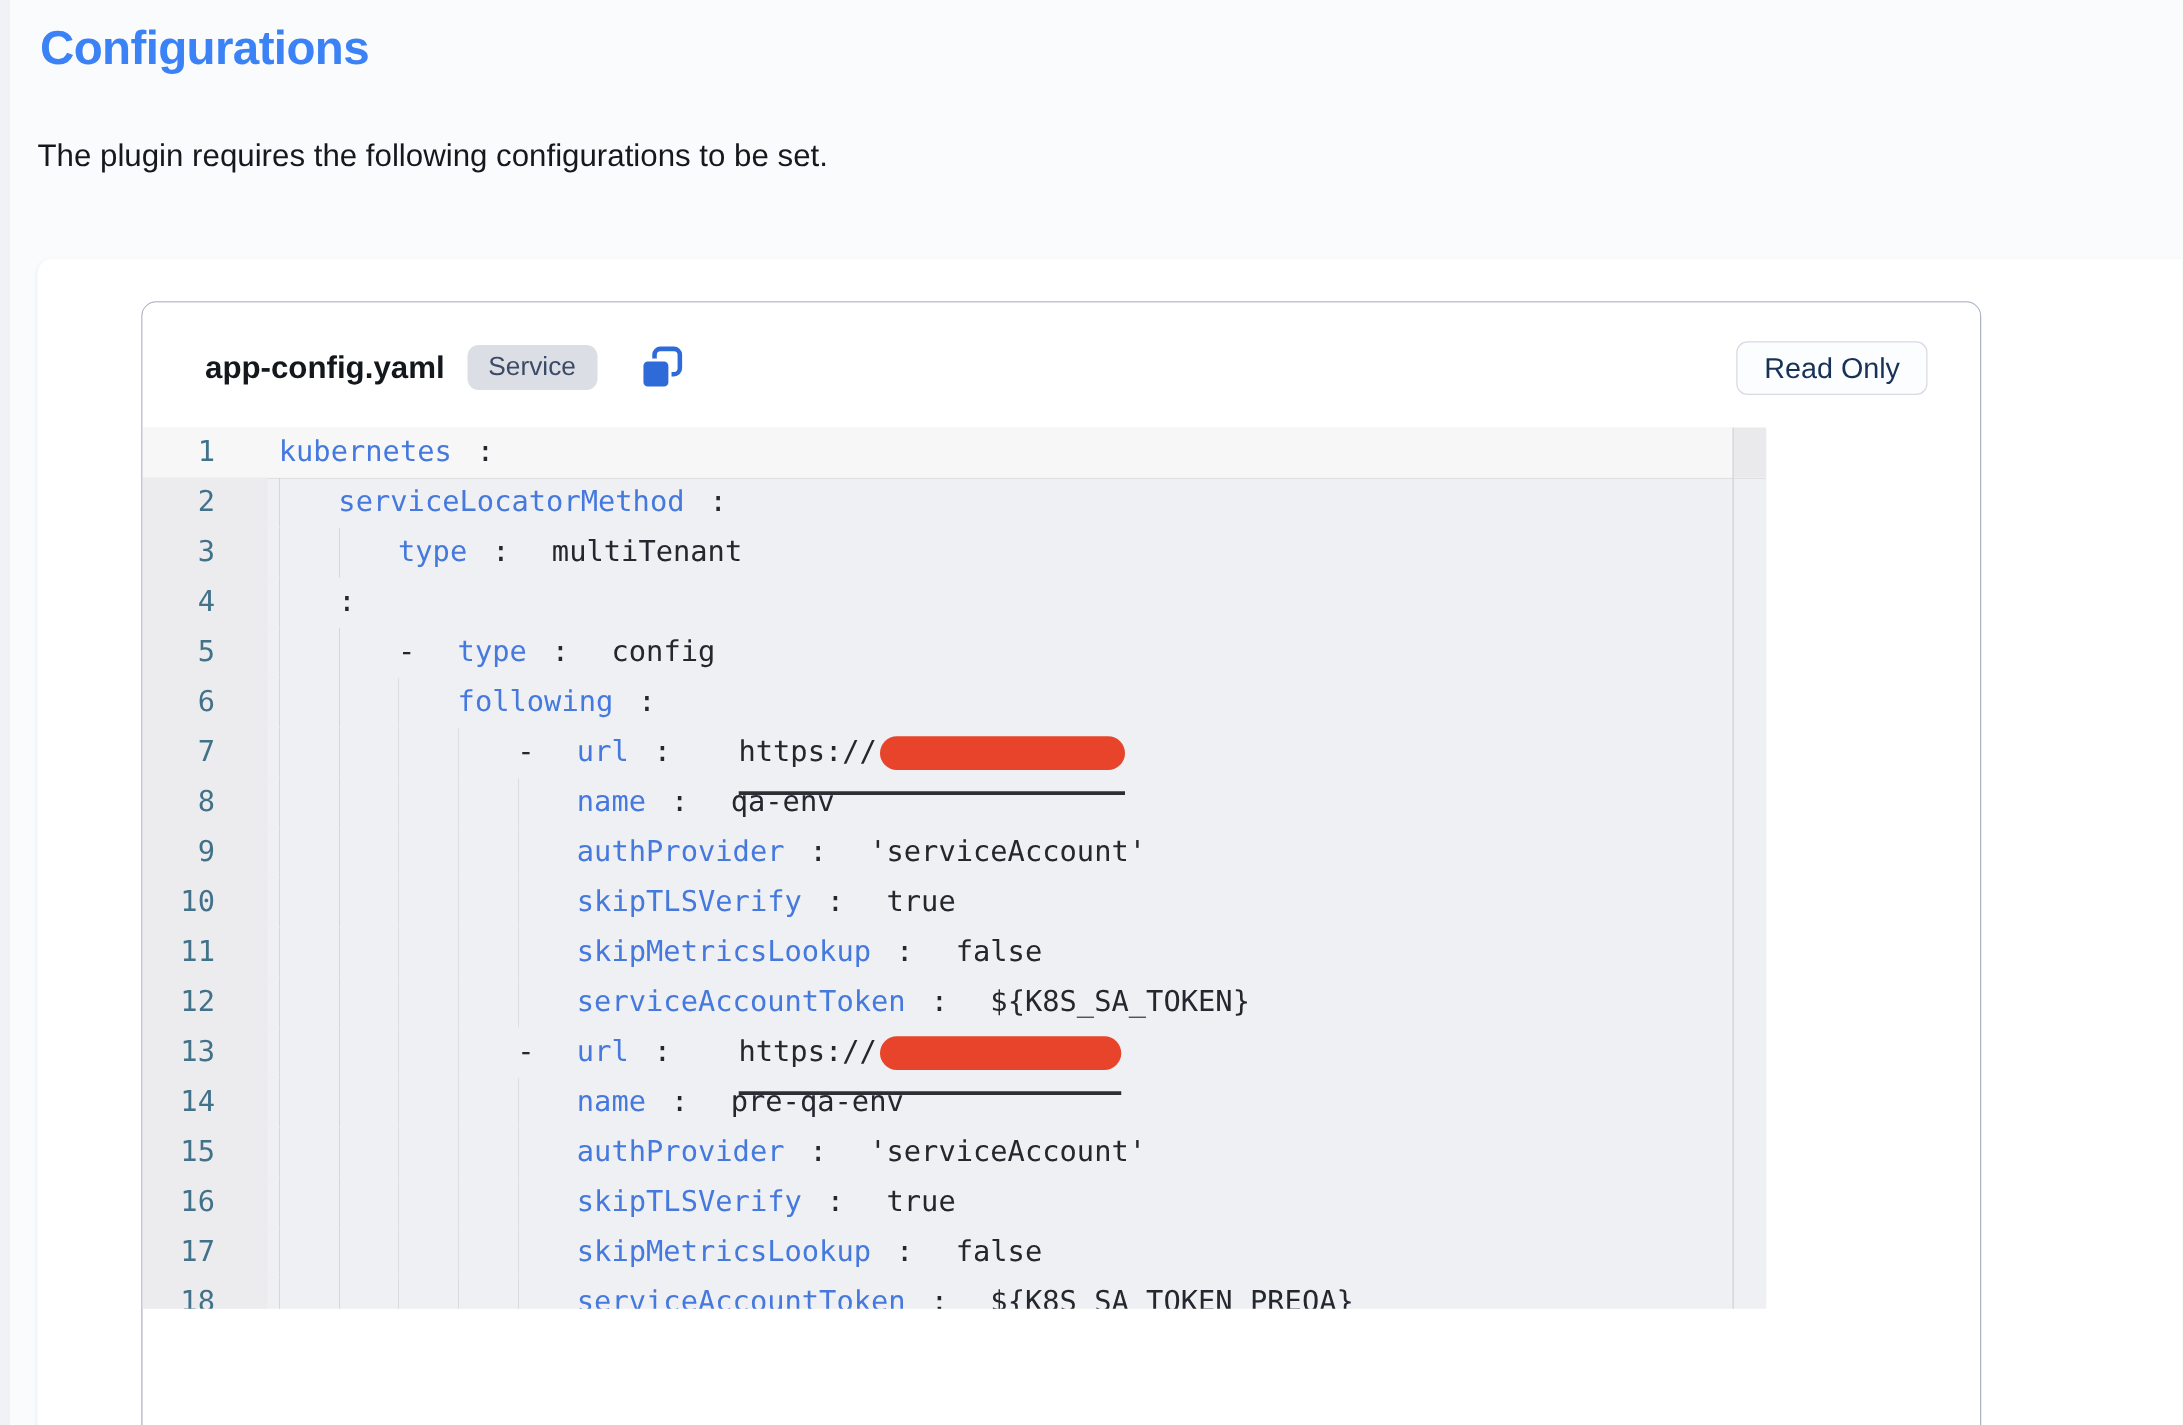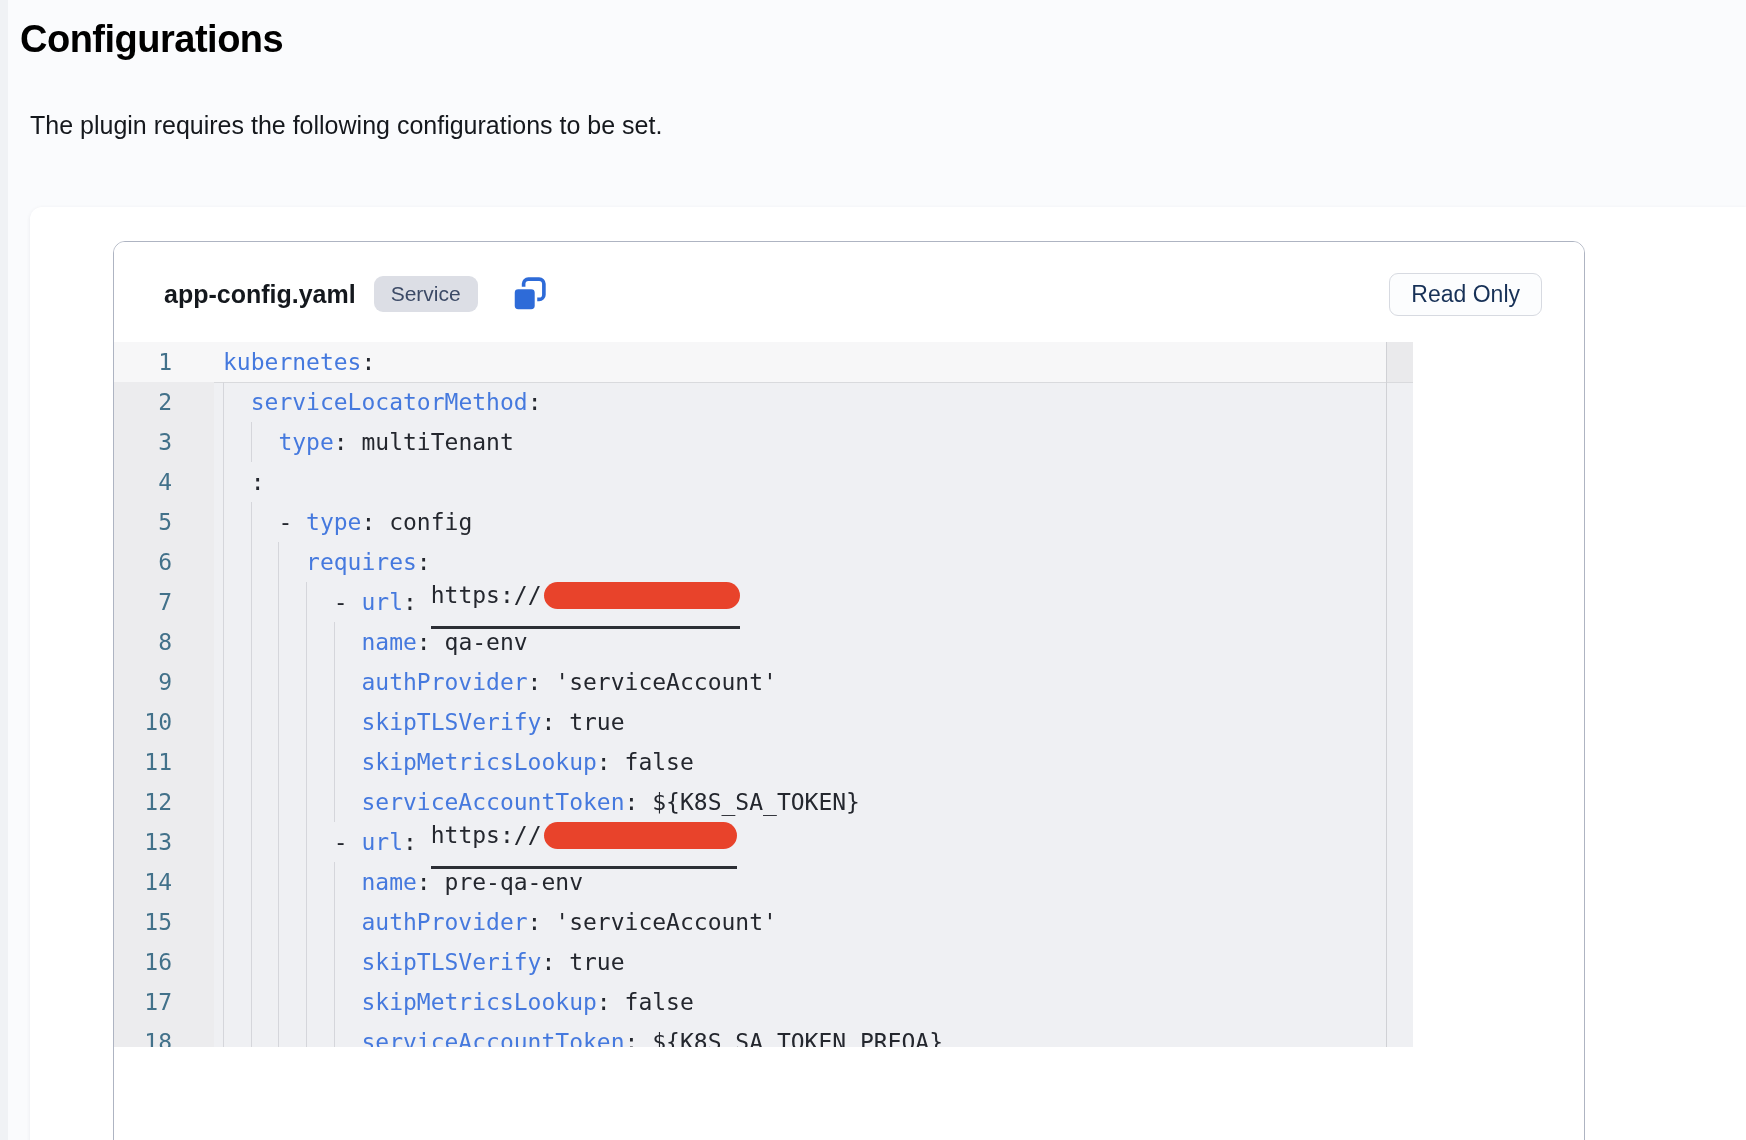--- a/index.html
+++ b/index.html
@@ -5,21 +5,21 @@
   * { margin:0; padding:0; box-sizing:border-box; }
   html,body { width:1746px; height:1140px; }
   body {
     position:relative; overflow:hidden;
     background:#fafbfd;
     font-family:"Liberation Sans", sans-serif;
     color:#1c2127;
   }
   .left-strip { position:absolute; left:0; top:0; width:8px; height:100%; background:#f0f2f5; }
 
-  .page-title { position:absolute; left:20px; top:18px; font-size:38px; font-weight:700; letter-spacing:-0.5px; color:#000000; }
+  .page-title { position:absolute; left:32px; top:18px; font-size:38px; font-weight:700; letter-spacing:-0.5px; color:#3b82f6; }
   .page-subtitle { position:absolute; left:30px; top:111px; font-size:25px; color:#15181d; }
 
   .main-card {
     position:absolute; left:30px; top:207px; right:0; height:1100px;
     background:#ffffff; border-top-left-radius:12px;
     box-shadow:0 1px 4px rgba(25,35,60,0.07);
     padding:34px 0 0 83px;
   }
   .instruction { font-size:26px; font-weight:700; color:#ee4333; margin-bottom:12px; }
 
@@ -51,21 +51,21 @@
   .editor {
     position:relative; margin:0; width:1299px; height:705px;
     background:#eff0f3; overflow:hidden;
     font-family:"DejaVu Sans Mono", monospace; font-size:23px;
   }
   .code-line { display:flex; height:40px; line-height:40px; }
   .gutter-num {
     flex:none; width:100px; padding-right:42px; text-align:right;
     color:#42718a; background:#ececee; font-size:23px;
   }
-  .line-content { flex:1; display:flex; align-items:center; padding-left:9px; color:#24272e; }
+  .line-content { flex:1; display:flex; align-items:flex-start; padding-left:9px; color:#24272e;gap:20px; }
   .line-content span { white-space:pre; }
   .indent-guide { flex:none; width:2ch; align-self:stretch; box-shadow:inset 1px 0 0 #d5d6db; }
   .tok-key { color:#4579de; }
   .tok-plain { color:#24272e; }
   .code-line.active .gutter-num, .code-line.active .line-content { background:#f7f7f8; }
   .code-line.active { box-shadow:0 1px 0 #d9dadd; }
   .url-underline { display:inline-flex; align-items:center; border-bottom:3px solid #2b2e34; padding-bottom:11px; }
   .redaction { display:inline-block; height:27px; background:#e8432b; border-radius:14px; margin-left:2px; }
   .scroll-sep { position:absolute; top:0; bottom:0; right:26px; width:1px; background:#d0d1d5; }
   .scroll-corner { position:absolute; top:0; right:0; width:26px; height:40px; background:#eaeaec; }
@@ -137,21 +137,21 @@
               <span class="tok-plain">:</span>
               <span class="tok-plain"> config</span>
             </span>
           </div>
           <div class="code-line">
             <span class="gutter-num">6</span>
             <span class="line-content">
               <span class="indent-guide"></span>
               <span class="indent-guide"></span>
               <span class="indent-guide"></span>
-              <span class="tok-key">requires</span>
+              <span class="tok-key">following</span>
               <span class="tok-plain">:</span>
             </span>
           </div>
           <div class="code-line">
             <span class="gutter-num">7</span>
             <span class="line-content">
               <span class="indent-guide"></span>
               <span class="indent-guide"></span>
               <span class="indent-guide"></span>
               <span class="indent-guide"></span>

